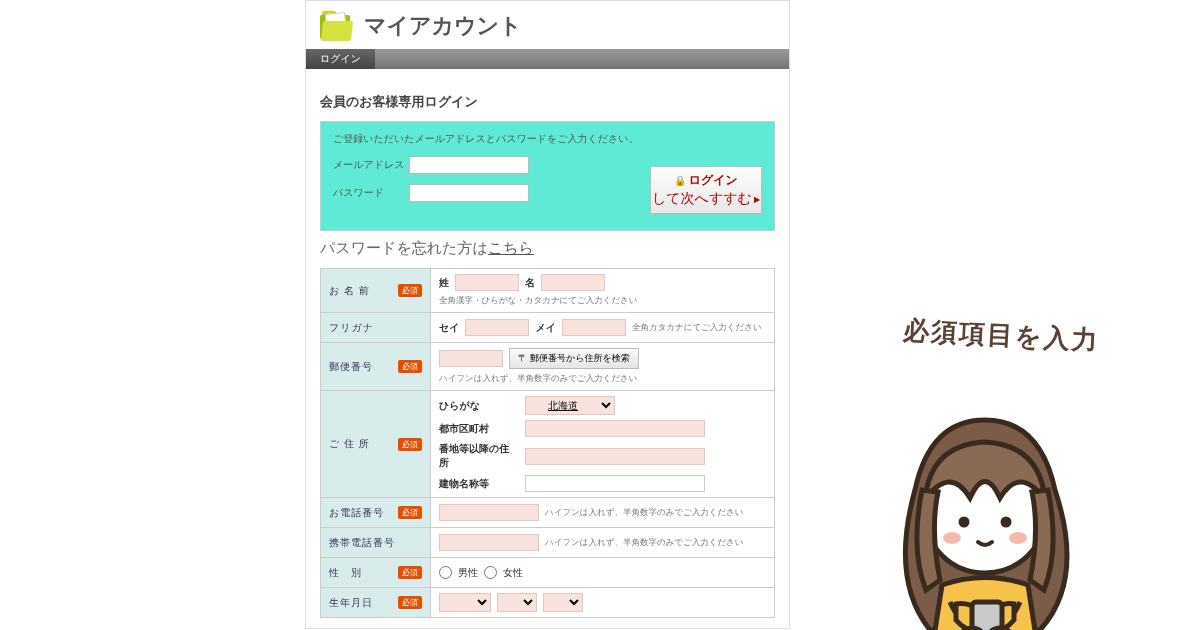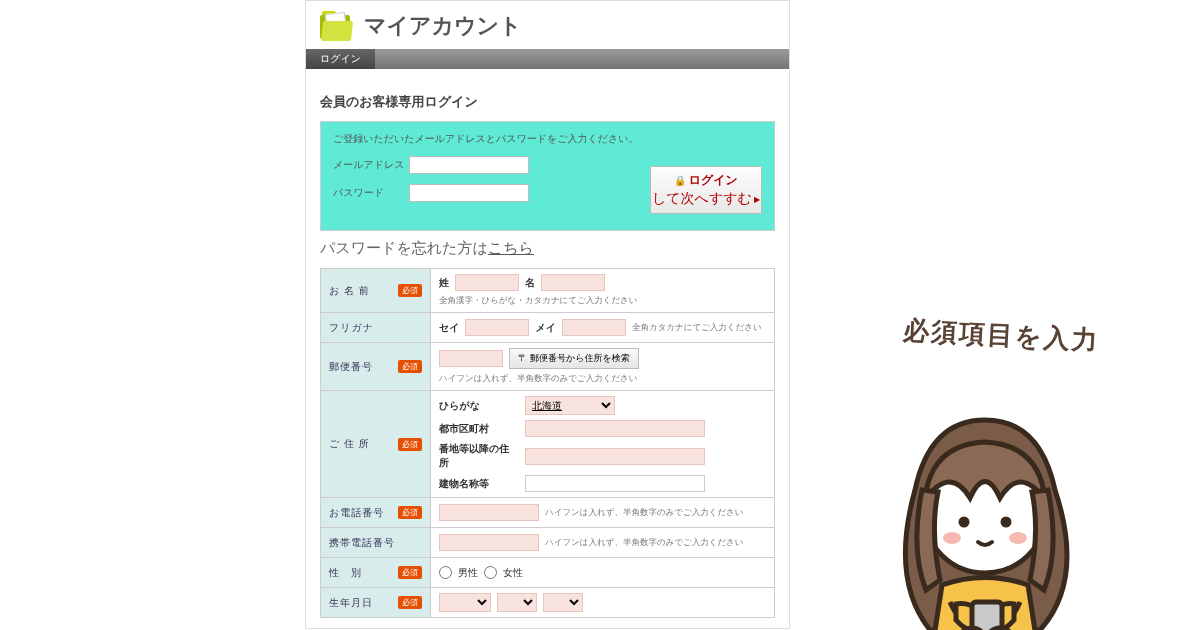--- a/index.html
+++ b/index.html
@@ -120,21 +120,21 @@
   .zip-btn {
     background:linear-gradient(#fafafa,#e5e5e5);
     border:1px solid #bbb;
     font-size:9px;
     padding:3px 8px;
     cursor:pointer;
     display:flex; align-items:center; gap:3px;
   }
   .addr-grid { display:grid; grid-template-columns:80px auto; row-gap:5px; column-gap:6px; align-items:center; width:100%;}
   .addr-grid .sublabel{font-weight:bold;}
-  select.pink-input { height:19px; font-size:10px; padding:0 2px;text-decoration:underline;}
+  select.pink-input { height:19px; font-size:10px; padding:0 18px;text-decoration:underline;}
   .radio-lbl { font-size:10px; display:flex; align-items:center; gap:6px;}
   .radio-lbl input{margin:0;}
   .select-s { width:52px; }
 
   
   .speech {
     position:absolute;
     right:100px; top:318px;
     font-size:26px;
     color:#5a4236;

